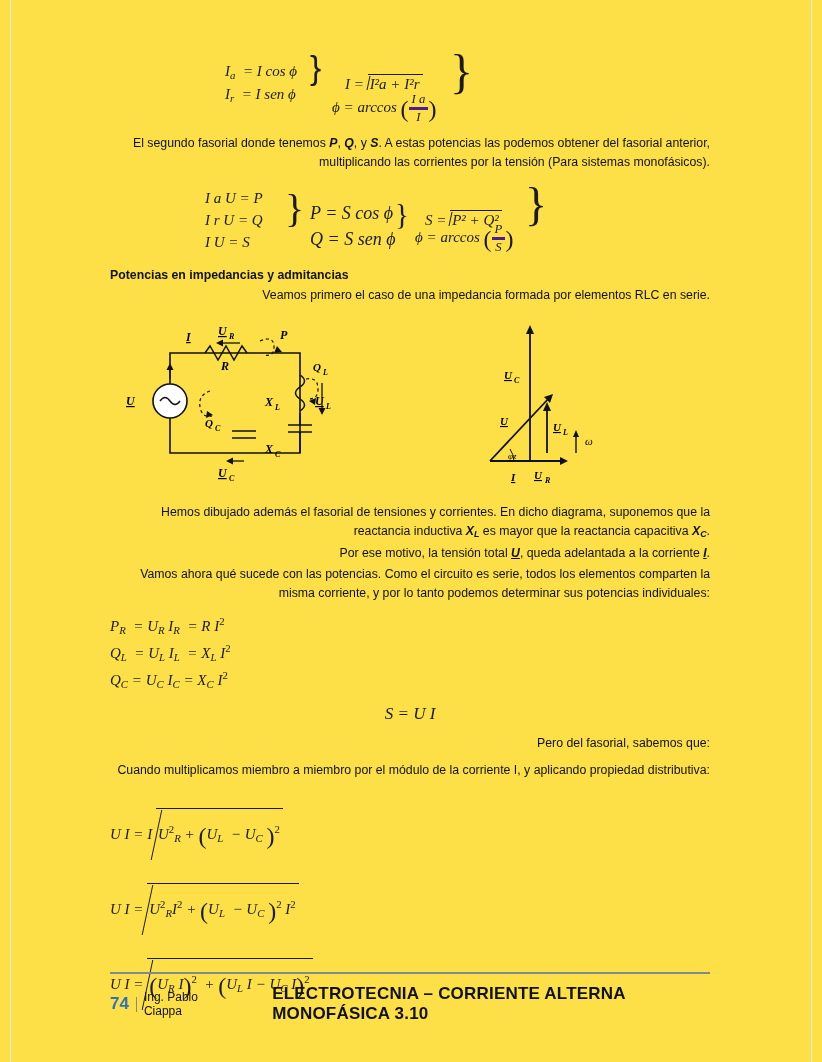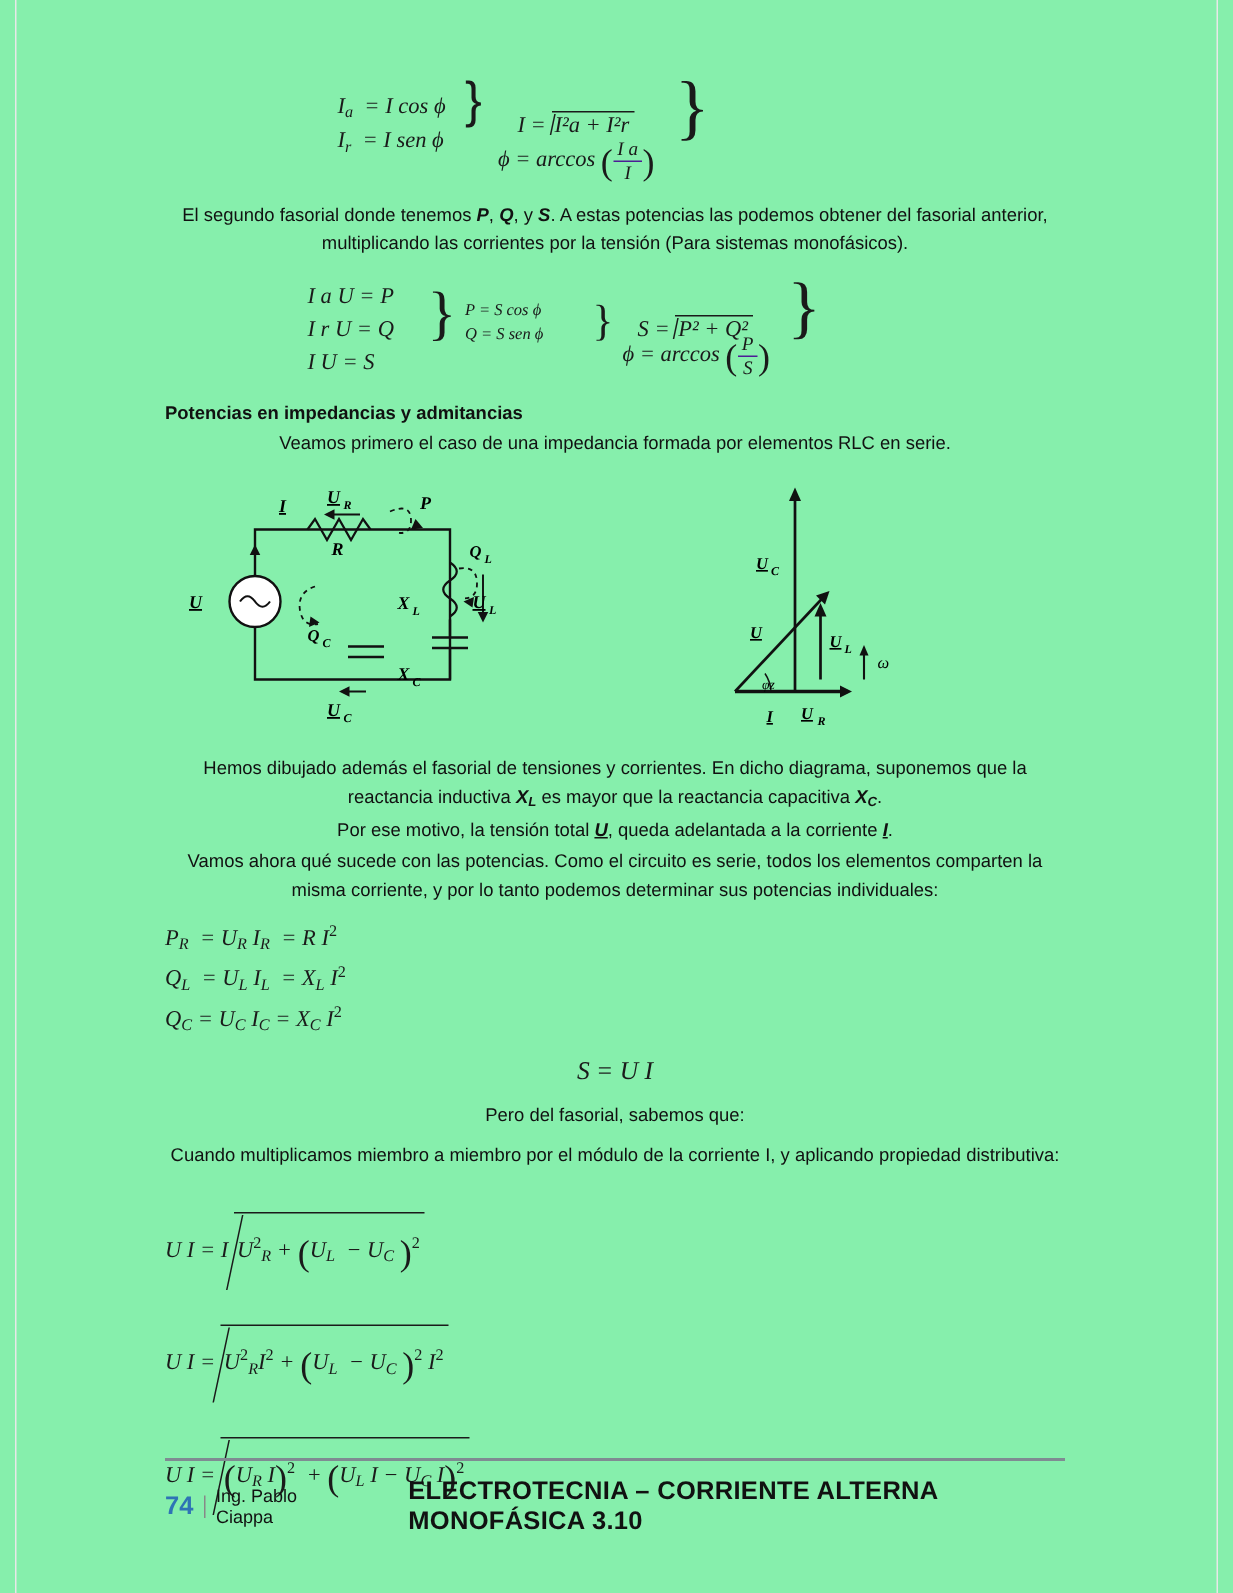--- a/index.html
+++ b/index.html
@@ -1,43 +1,43 @@
 <!DOCTYPE html>
 <html><head>
 <meta charset="utf-8">
 <style>
   html,body{margin:0;padding:0;background:#d9d9d9;}
   body{font-family:"Liberation Sans",sans-serif;}
   .page{
-    position:relative;width:822px;height:1062px;background:#86efac;
+    position:relative;width:822px;height:1062px;background:#fde047;
     margin:0 auto;overflow:hidden;
   }
   .page-border-left{position:absolute;left:10px;top:0;width:1px;height:1062px;background:#e8e8e8;}
   .page-border-right{position:absolute;right:10px;top:0;width:1px;height:1062px;background:#e8e8e8;}
   .content{position:absolute;left:110px;top:40px;width:600px;}
   p.body{
-    font-size:12.3px;line-height:1.55;color:#111;margin:0 0 8px 0;text-align:center;
+    font-size:12.3px;line-height:1.55;color:#111;margin:0 0 8px 0;text-align:right;
   }
   p.body.tight{margin-bottom:2px;}
   .bold{font-weight:bold;}
   .ital{font-style:italic;}
   .section-title{font-size:12.3px;font-weight:bold;color:#111;margin:14px 0 4px 0;}
   .math{font-family:"Liberation Serif",serif;font-style:italic;color:#1a1a1a;}
   .sub{font-size:0.72em;vertical-align:-0.28em;font-style:italic;}
   .sup{font-size:0.72em;vertical-align:0.55em;font-style:normal;}
   .eqblock{position:relative;margin:10px 0 6px 0;}
   .center{text-align:center;}
   .rad{display:inline-block;position:relative;margin-top:20px;}
   .rad:before{
     content:"";position:absolute;left:0;top:2px;bottom:3px;width:9px;
     border-left:1px solid #1a1a1a;transform:skewX(-12deg);
   }
   .radbar{display:inline-block;border-top:1px solid #1a1a1a;padding:1px 3px 0 2px;}
   .frac{display:inline-block;vertical-align:middle;text-align:center;font-size:0.85em;line-height:1.15;}
-  .frac .num{display:block;border-bottom:1px solid #4c1d95;padding:0 3px;text-align:center;}
+  .frac .num{display:block;border-bottom:3px solid #4c1d95;padding:0 3px;text-align:center;}
   .frac .den{display:block;padding:0 3px;}
   .paren-big{font-size:1.6em;font-style:normal;vertical-align:-0.22em;}
   .brace{font-size:2.1em;font-style:normal;line-height:0.6;vertical-align:-0.18em;color:#1a1a1a;}
   .u-underline{text-decoration:underline;}
   
   .figure{position:relative;height:180px;margin:6px 0 10px 0;}
   
   .footer{
     position:absolute;left:110px;top:972px;width:600px;
   }
@@ -81,21 +81,21 @@
     </p>
 
     <div class="eqblock" style="height:72px;">
       <div class="math" style="position:absolute;left:95px;top:6px;font-size:15px;line-height:1.45;">
         <div>I a   U = P</div>
         <div>I r   U = Q</div>
         <div>I    U = S</div>
       </div>
       <div style="position:absolute;left:175px;top:6px;font-size:40px;font-family:'Liberation Serif',serif;line-height:1.05;color:#1a1a1a;">}</div>
 
-      <div class="math" style="position:absolute;left:200px;top:18px;font-size:11px;line-height:1.45;">
+      <div class="math" style="position:absolute;left:200px;top:18px;font-size:18px;line-height:1.45;">
         <div>P = S cos ϕ</div>
         <div>Q = S sen ϕ</div>
       </div>
       <div style="position:absolute;left:285px;top:18px;font-size:29px;font-family:'Liberation Serif',serif;line-height:1;color:#1a1a1a;">}</div>
 
       <div class="math" style="position:absolute;left:315px;top:8px;font-size:15px;">
         <span>S =</span>
         <span class="rad"><span class="radbar">P² + Q²</span></span>
       </div>
       <div class="math" style="position:absolute;left:305px;top:40px;font-size:15px;">

